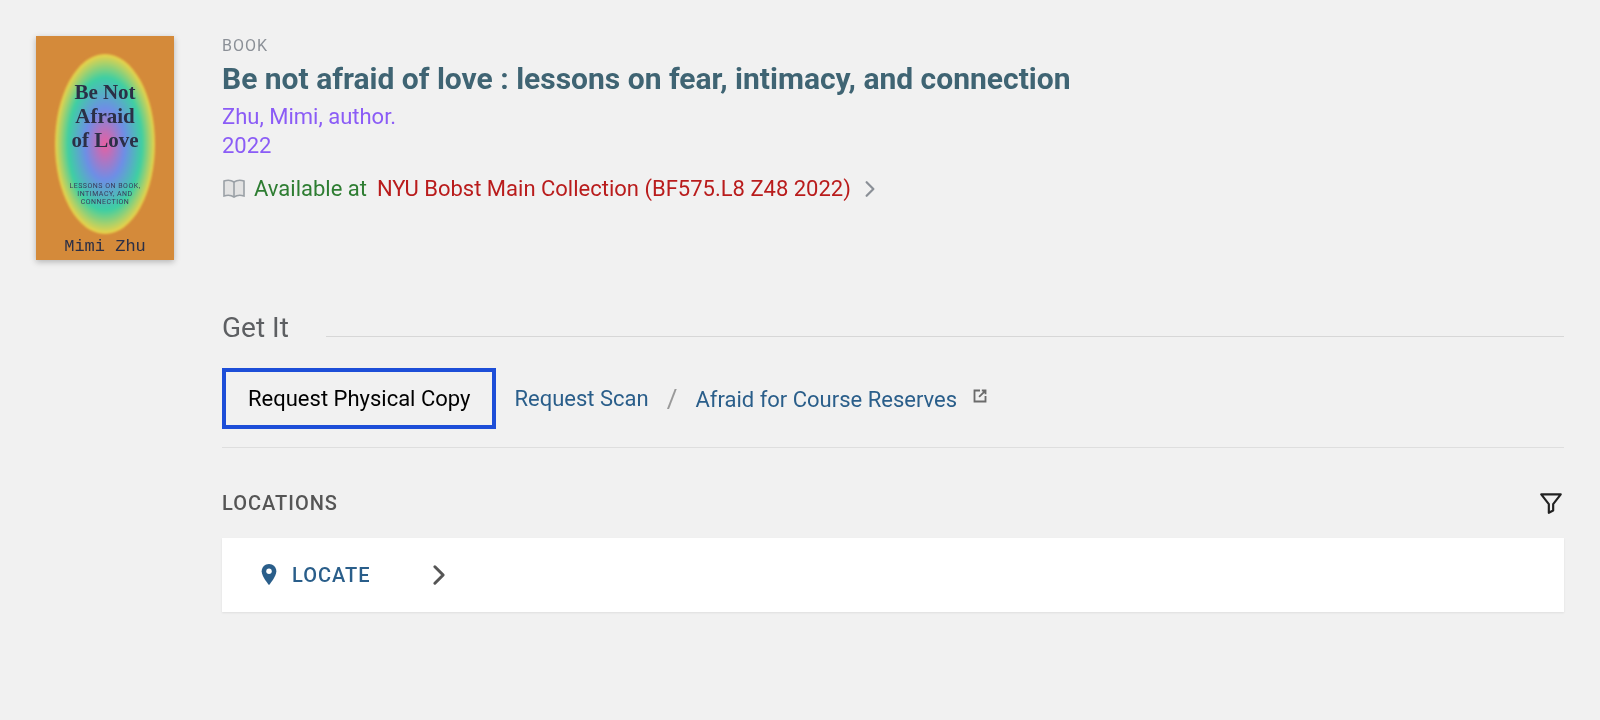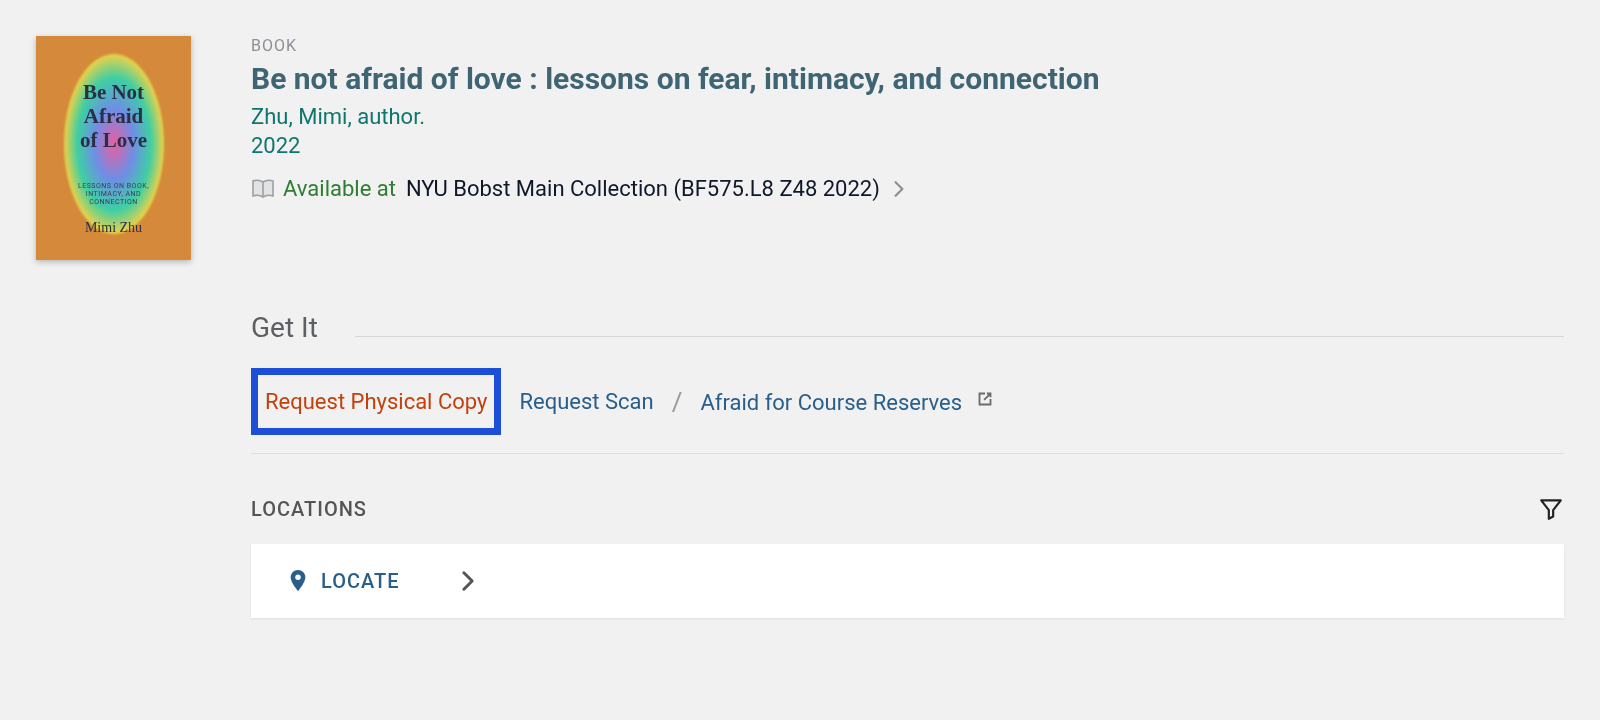--- a/index.html
+++ b/index.html
@@ -10,23 +10,23 @@
     width: 1600px;
     height: 720px;
     overflow: hidden;
   }
   .container {
     display: flex;
     padding: 36px 36px 0 36px;
   }
   .cover {
     flex-shrink: 0;
-    width: 155px;
+    width: 138px;
     height: 224px;
-    margin-right: 60px;
+    margin-right: 48px;
     box-shadow: 0 2px 6px rgba(0,0,0,0.25);
     background: linear-gradient(180deg,#d48a3a 0%, #d48a3a 100%);
     position: relative;
     overflow: hidden;
   }
   .cover .aura {
     position: absolute;
     top: 48%; left: 50%;
     width: 100px; height: 180px;
     transform: translate(-50%,-50%);
@@ -52,24 +52,24 @@
     top: 146px; left: 0; right: 0;
     text-align: center;
     font-size: 7px;
     letter-spacing: 0.5px;
     color: #3a3a5a;
     padding: 0 20px;
     white-space: pre-line;
   }
   .cover .author {
     position: absolute;
-    bottom: 24px; left: 0; right: 0;
+    bottom: 4px; left: 0; right: 0;
     text-align: center;
-    font-family: Liberation Serif, serif;
-    font-size: 14px;
+    font-family: Liberation Mono, monospace;
+    font-size: 17px;
     color: #2b2f46;
   }
 
   .main { flex: 1; min-width: 0; }
 
   .topbar { display: flex; align-items: flex-start; }
   .meta { flex: 1; }
   .meta .type {
     font-size: 16px;
     letter-spacing: 1px;
@@ -78,34 +78,34 @@
     margin-bottom: 6px;
   }
   .meta .title {
     font-size: 30px;
     font-weight: 700;
     color: #3f6473;
     margin-bottom: 8px;
   }
   .meta .author, .meta .year {
     font-size: 22px;
-    color: #0f766e;
+    color: #8b5cf6;
     margin-bottom: 4px;
   }
 
   .avail-row {
     display: flex;
     align-items: center;
     margin-top: 18px;
     font-size: 22px;
     gap: 8px;
   }
   .avail-row .book-icon { color: #9aa0a6; display:inline-flex; }
   .avail-row .avail-text { color: #2e7d32; margin-right: 2px; }
-  .avail-row .loc-link { color: #0f172a; }
+  .avail-row .loc-link { color: #b91c1c; }
   .avail-row .chevron { color: #8b9097; display:inline-flex; margin-left:4px; cursor:pointer;}
 
   .actions { display: flex; align-items: center; gap: 28px; margin-top: 8px;}
   .pin { color: #57068c; cursor: pointer;}
   .feedback { display: flex; align-items: center; gap: 12px; color: #57068c; font-weight: 500; font-size: 19px; letter-spacing: 0.5px; cursor:pointer;}
   .feedback .icon { display:inline-flex; }
 
   .section {
     margin-top: 110px;
   }
@@ -128,23 +128,23 @@
 
   .request-row {
     display: flex;
     align-items: center;
     gap: 18px;
     font-size: 22px;
     border-bottom: 1px solid #dedede;
     padding-bottom: 18px;
   }
   .request-row .pill {
-    border: 7px solid #1d4ed8;
-    padding: 14px 7px;
-    color: #c2410c;
+    border: 4px solid #1d4ed8;
+    padding: 14px 22px;
+    color: #000000;
     cursor: pointer;
   }
   .request-row .link {
     color: #2a5e8a;
     cursor: pointer;
   }
   .request-row .sep { color: #9a9a9a; font-size: 26px; }
   .request-row .ext { display:inline-flex; color:#6b6b6b; margin-left:6px;}
 
   .locs {

